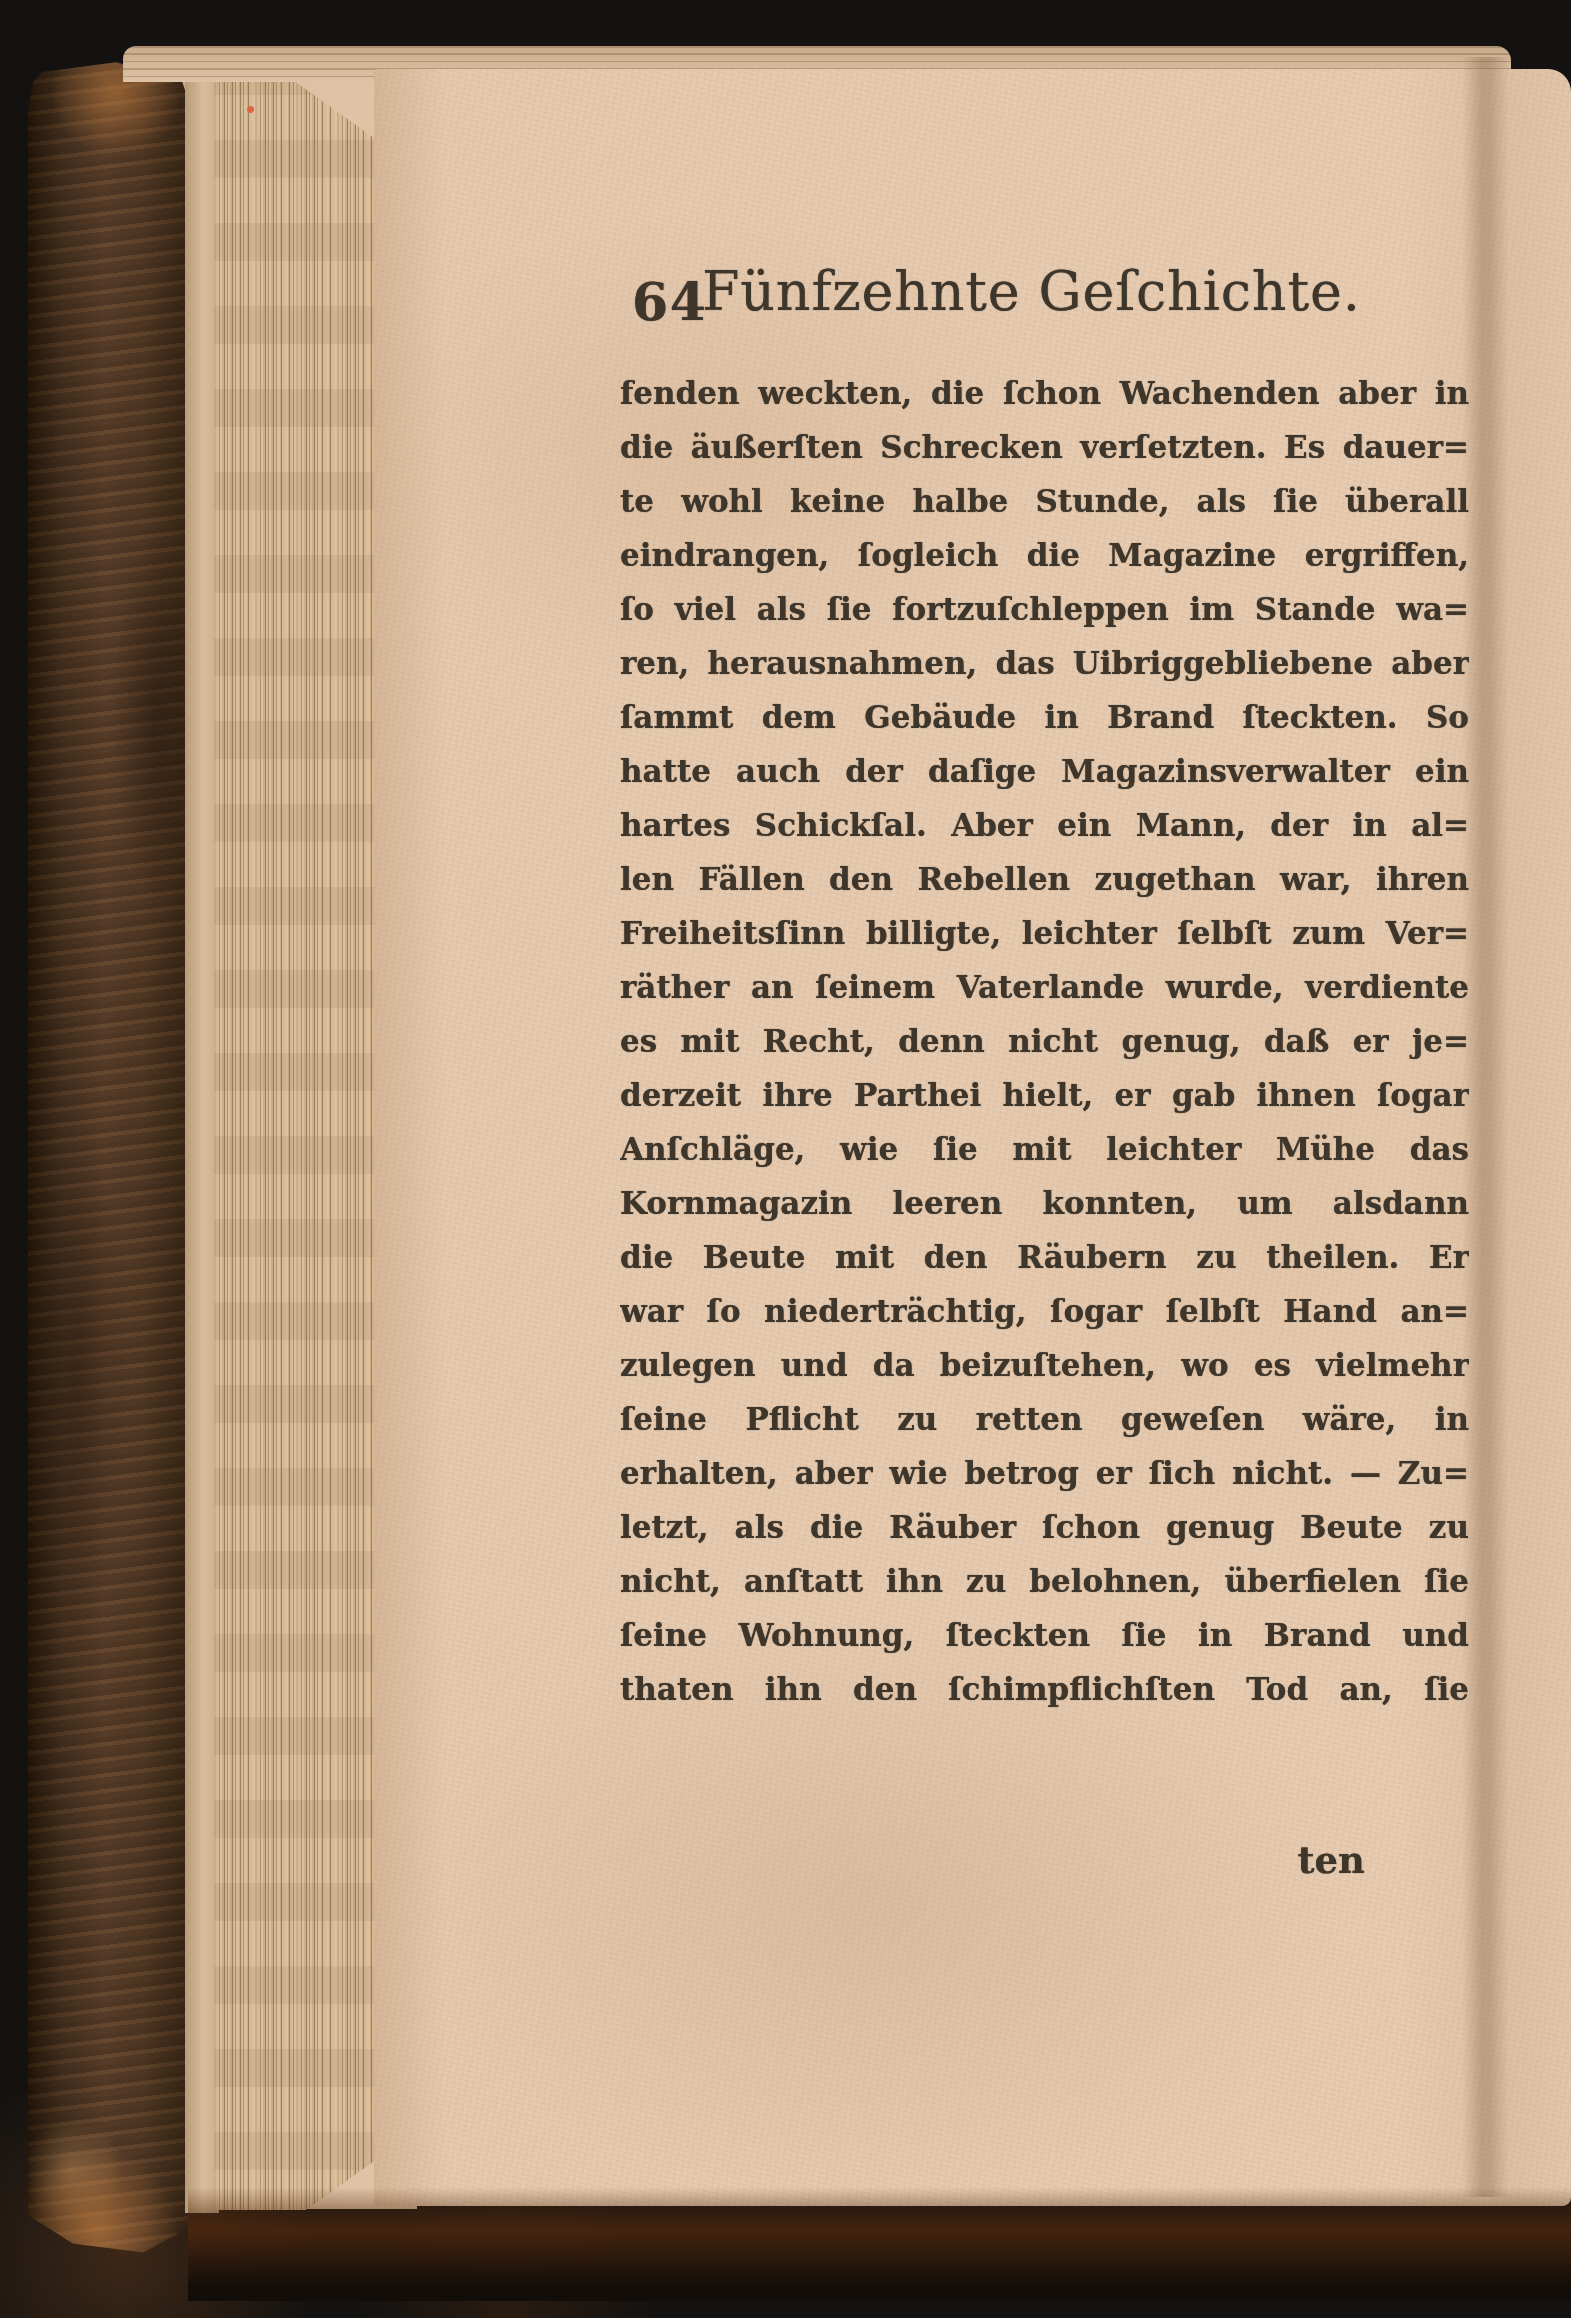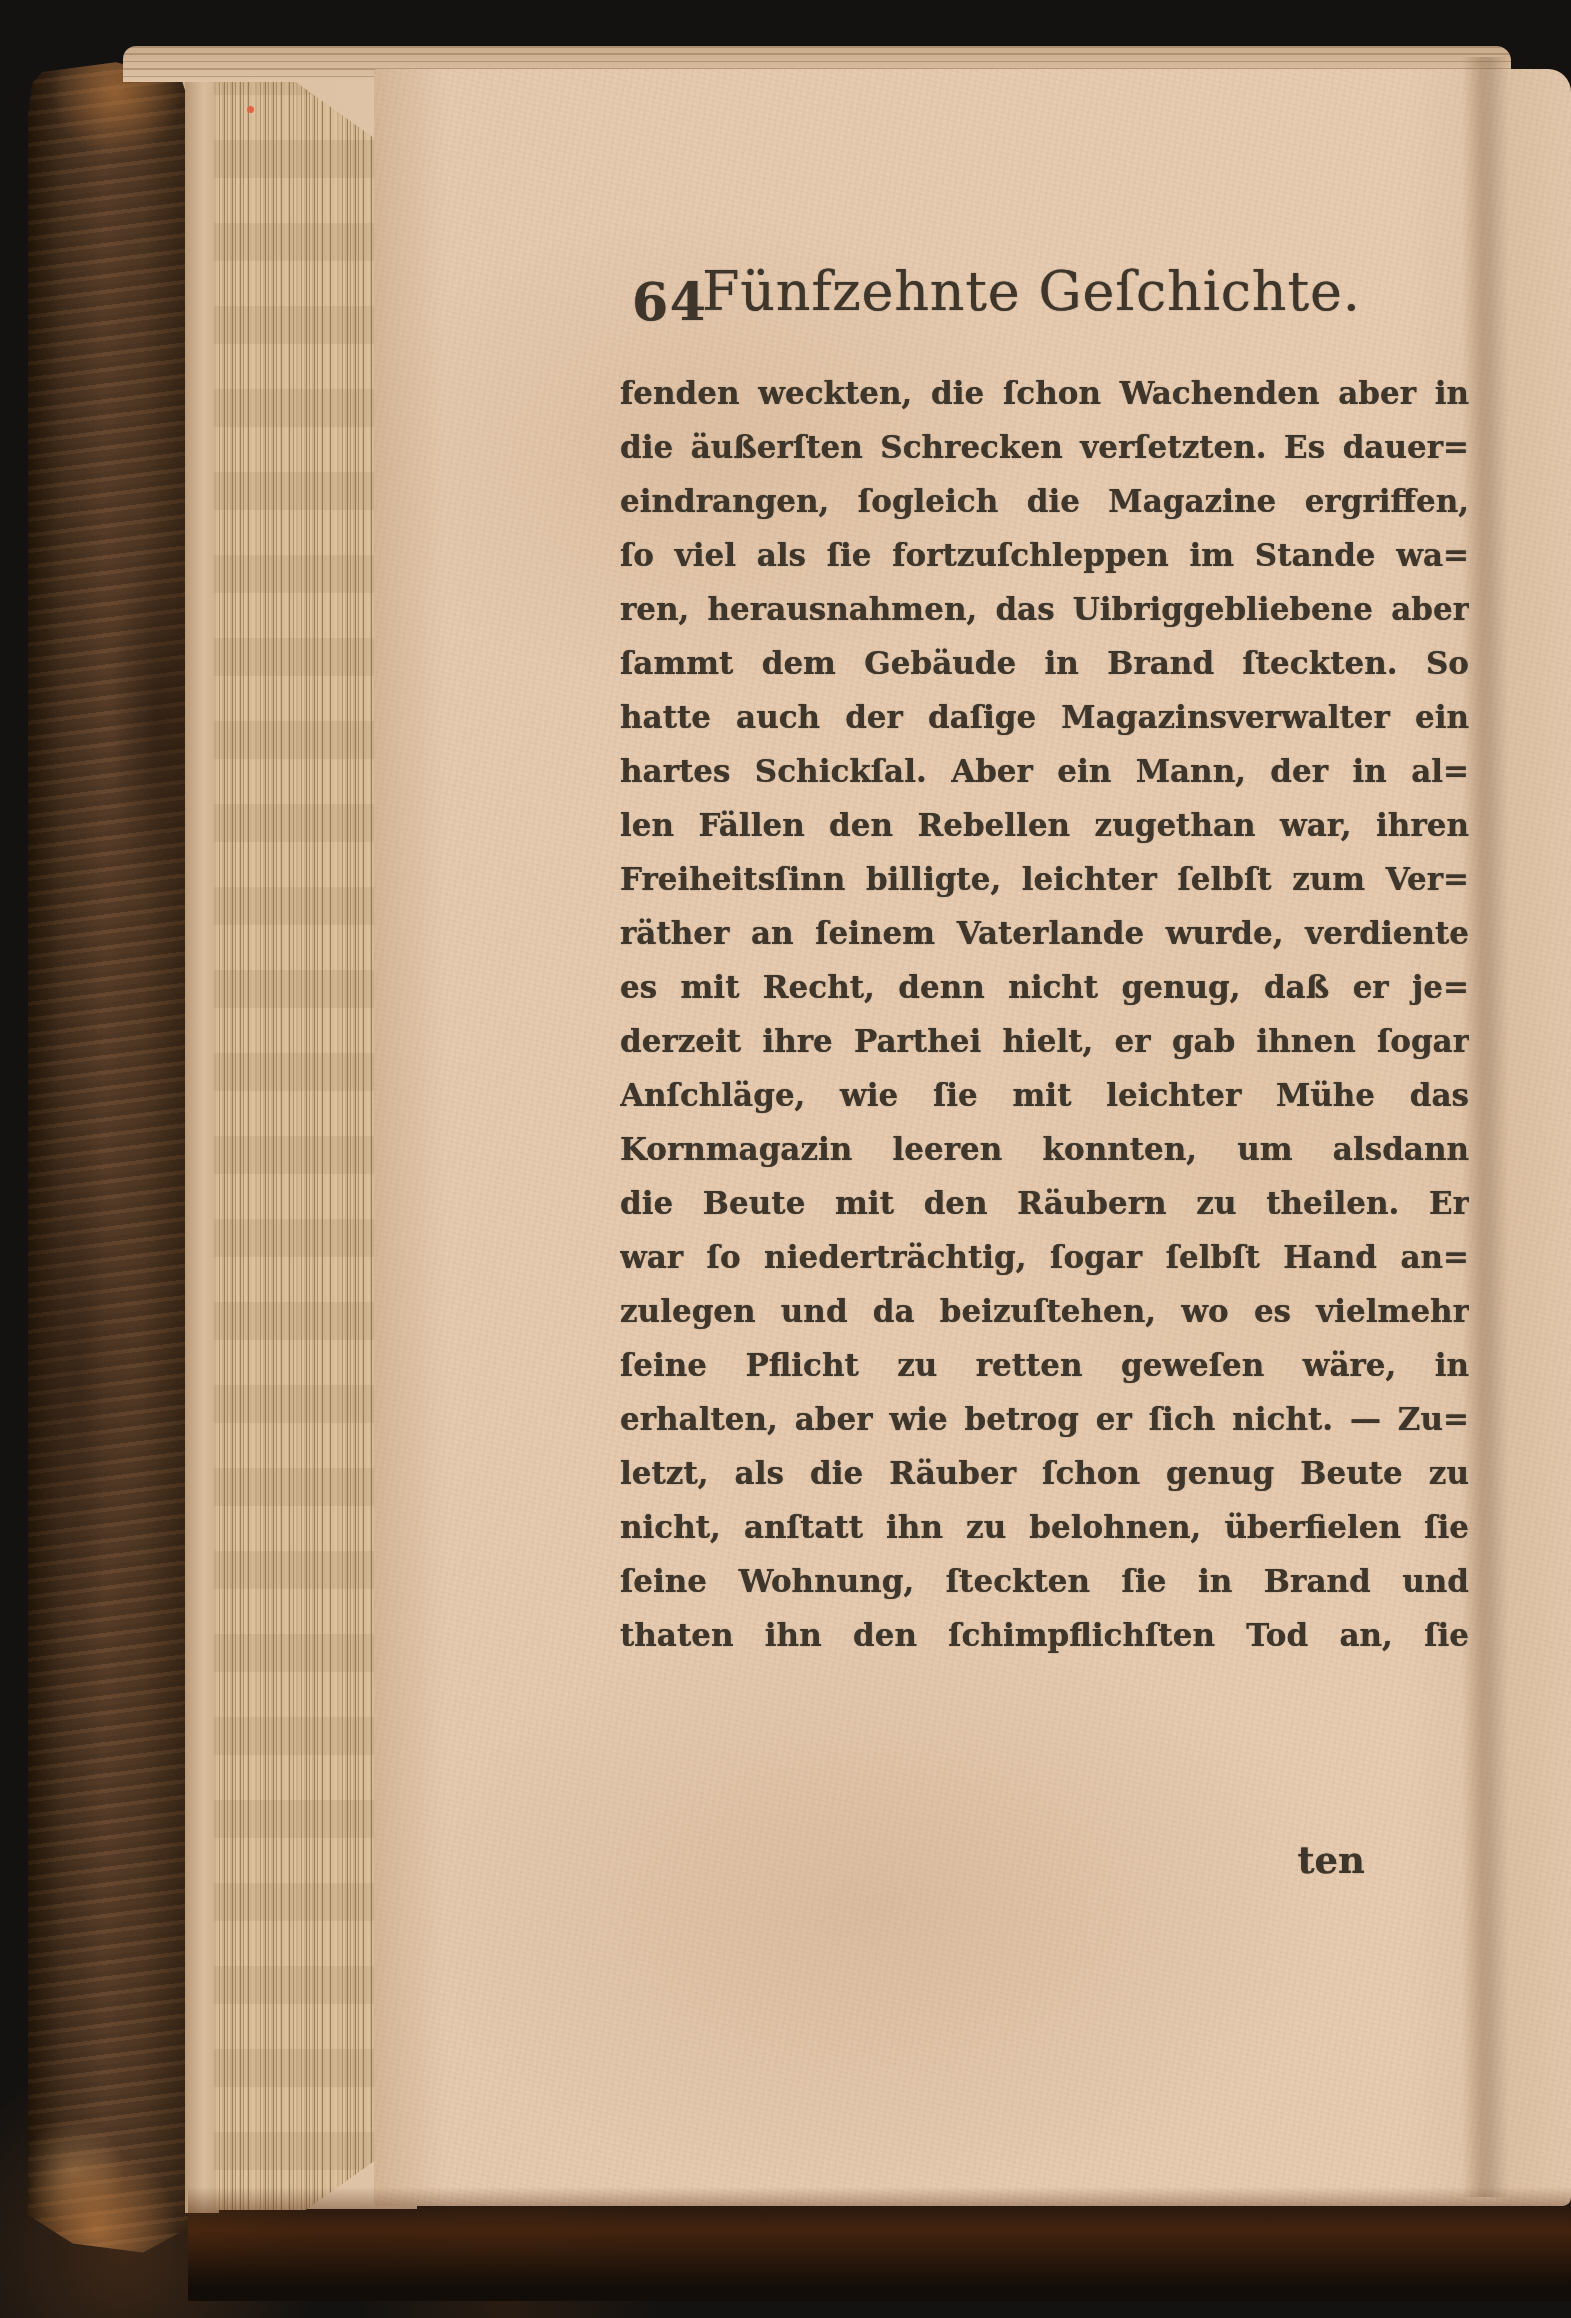--- a/index.html
+++ b/index.html
@@ -132,20 +132,21 @@
   <div class="bottom-shadow"></div>
 
   <div class="text-layer">
     <div class="header-row">
       <span class="page-number">64</span>
       <span class="header-title">Fünfzehnte Geſchichte.</span>
     </div>
     <div class="body-block">
       <div class="body-line">fenden weckten, die ſchon Wachenden aber in</div>
       <div class="body-line">die äußerſten Schrecken verſetzten. Es dauer=</div>
+      <div class="body-line">te wohl keine halbe Stunde, als ſie überall</div>
       <div class="body-line">eindrangen, ſogleich die Magazine ergriffen,</div>
       <div class="body-line">ſo viel als ſie fortzuſchleppen im Stande wa=</div>
       <div class="body-line">ren, herausnahmen, das Uibriggebliebene aber</div>
       <div class="body-line">ſammt dem Gebäude in Brand ſteckten. So</div>
       <div class="body-line">hatte auch der daſige Magazinsverwalter ein</div>
       <div class="body-line">hartes Schickſal. Aber ein Mann, der in al=</div>
       <div class="body-line">len Fällen den Rebellen zugethan war, ihren</div>
       <div class="body-line">Freiheitsſinn billigte, leichter ſelbſt zum Ver=</div>
       <div class="body-line">räther an ſeinem Vaterlande wurde, verdiente</div>
       <div class="body-line">es mit Recht, denn nicht genug, daß er je=</div>

